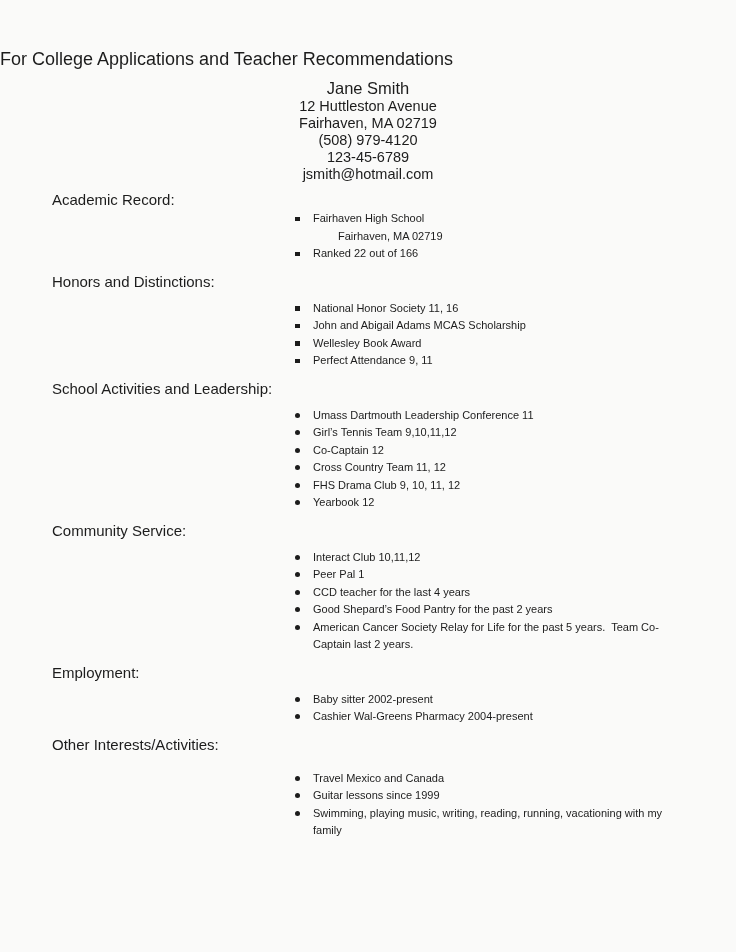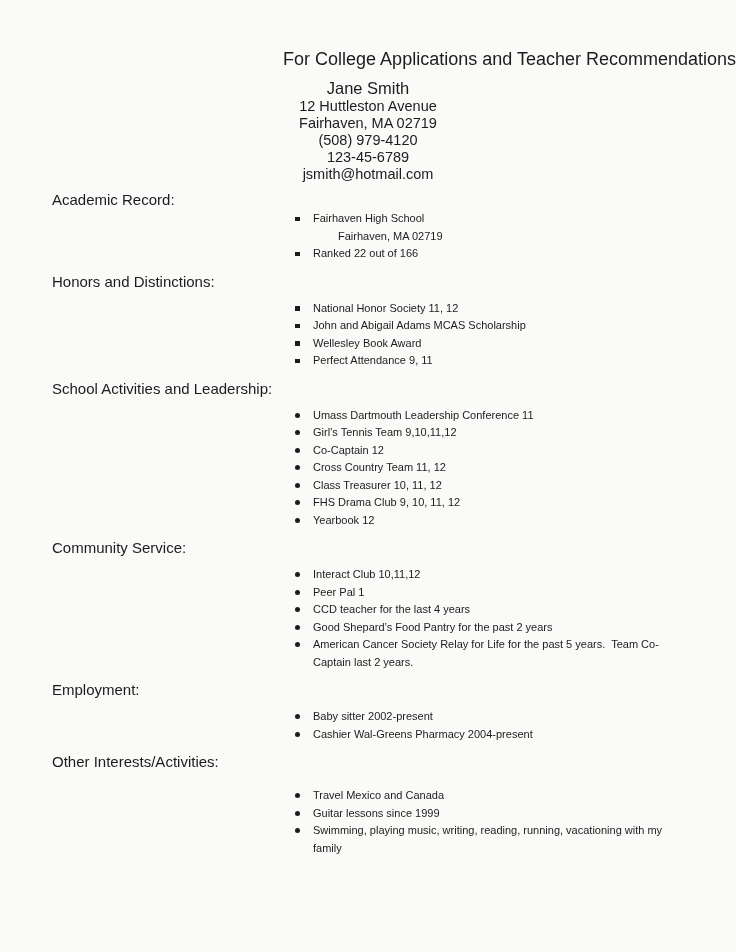--- a/index.html
+++ b/index.html
@@ -4,21 +4,21 @@
 <style>
   html,body{margin:0;padding:0}
   body{
     width:736px;height:952px;overflow:hidden;
     background:#fafaf9;color:#1c1c1c;
     font-family:"Liberation Sans","DejaVu Sans",sans-serif;
     -webkit-font-smoothing:antialiased;
   }
   .page{padding-top:47px}
   .doc-title{font-size:20px;line-height:26px;text-align:center;letter-spacing:.2px}
-  .doc-subtitle{font-size:18px;line-height:24px;text-align:right}
+  .doc-subtitle{font-size:18px;line-height:24px;text-align:left}
   .contact{margin-top:7px;text-align:center;font-size:14.5px;line-height:17px}
   .contact-name{font-size:16.5px;line-height:20px}
   .contact-email{color:inherit;cursor:pointer}
   main{margin-top:8px}
   .resume-section{margin:0 0 10px 0}
   .section-heading{margin:0 0 0 52px;font-size:15px;line-height:18px;font-weight:400}
   .bullets{list-style:none;margin:9px 0 0 292px;padding:0;width:373px;font-size:11px;line-height:17.5px}
   .resume-section:first-child .bullets{margin-top:1px}
   .resume-section:last-child .bullets{margin-top:16px}
   .bullets li{position:relative;padding-left:21px}
@@ -49,34 +49,33 @@
       <section class="resume-section">
         <h2 class="section-heading">Academic Record:</h2>
         <ul class="bullets square">
           <li><span class="li-text">Fairhaven High School</span><span class="li-sub">Fairhaven, MA 02719</span></li>
           <li><span class="li-text">Ranked 22 out of 166</span></li>
         </ul>
       </section>
       <section class="resume-section">
         <h2 class="section-heading">Honors and Distinctions:</h2>
         <ul class="bullets square">
-          <li><span class="li-text">National Honor Society 11, 12</span></li>
+          <li><span class="li-text">National Honor Society 11, 16</span></li>
           <li><span class="li-text">John and Abigail Adams MCAS Scholarship</span></li>
           <li><span class="li-text">Wellesley Book Award</span></li>
           <li><span class="li-text">Perfect Attendance 9, 11</span></li>
         </ul>
       </section>
       <section class="resume-section">
         <h2 class="section-heading">School Activities and Leadership:</h2>
         <ul class="bullets round">
           <li><span class="li-text">Umass Dartmouth Leadership Conference 11</span></li>
           <li><span class="li-text">Girl’s Tennis Team 9,10,11,12</span></li>
           <li><span class="li-text">Co-Captain 12</span></li>
           <li><span class="li-text">Cross Country Team 11, 12</span></li>
-          <li><span class="li-text">Class Treasurer 10, 11, 12</span></li>
           <li><span class="li-text">FHS Drama Club 9, 10, 11, 12</span></li>
           <li><span class="li-text">Yearbook 12</span></li>
         </ul>
       </section>
       <section class="resume-section">
         <h2 class="section-heading">Community Service:</h2>
         <ul class="bullets round">
           <li><span class="li-text">Interact Club 10,11,12</span></li>
           <li><span class="li-text">Peer Pal 1</span></li>
           <li><span class="li-text">CCD teacher for the last 4 years</span></li>

